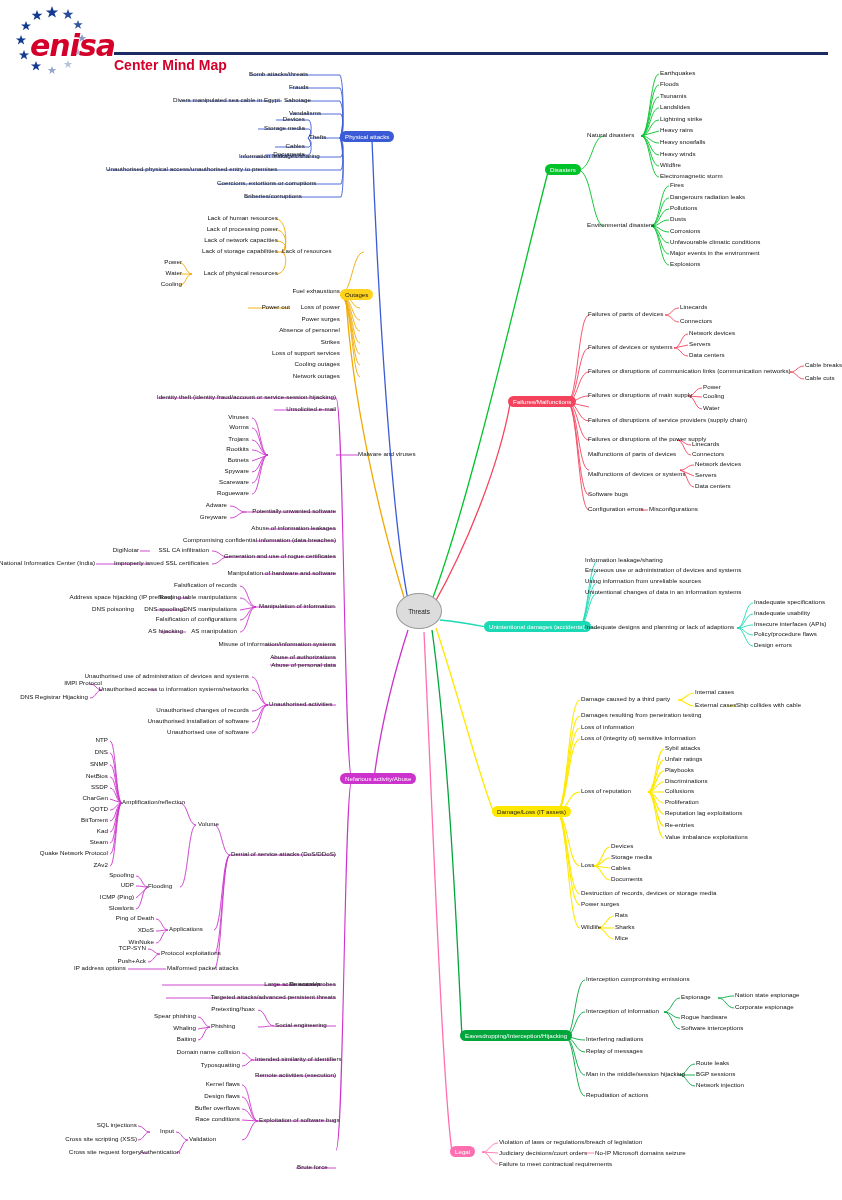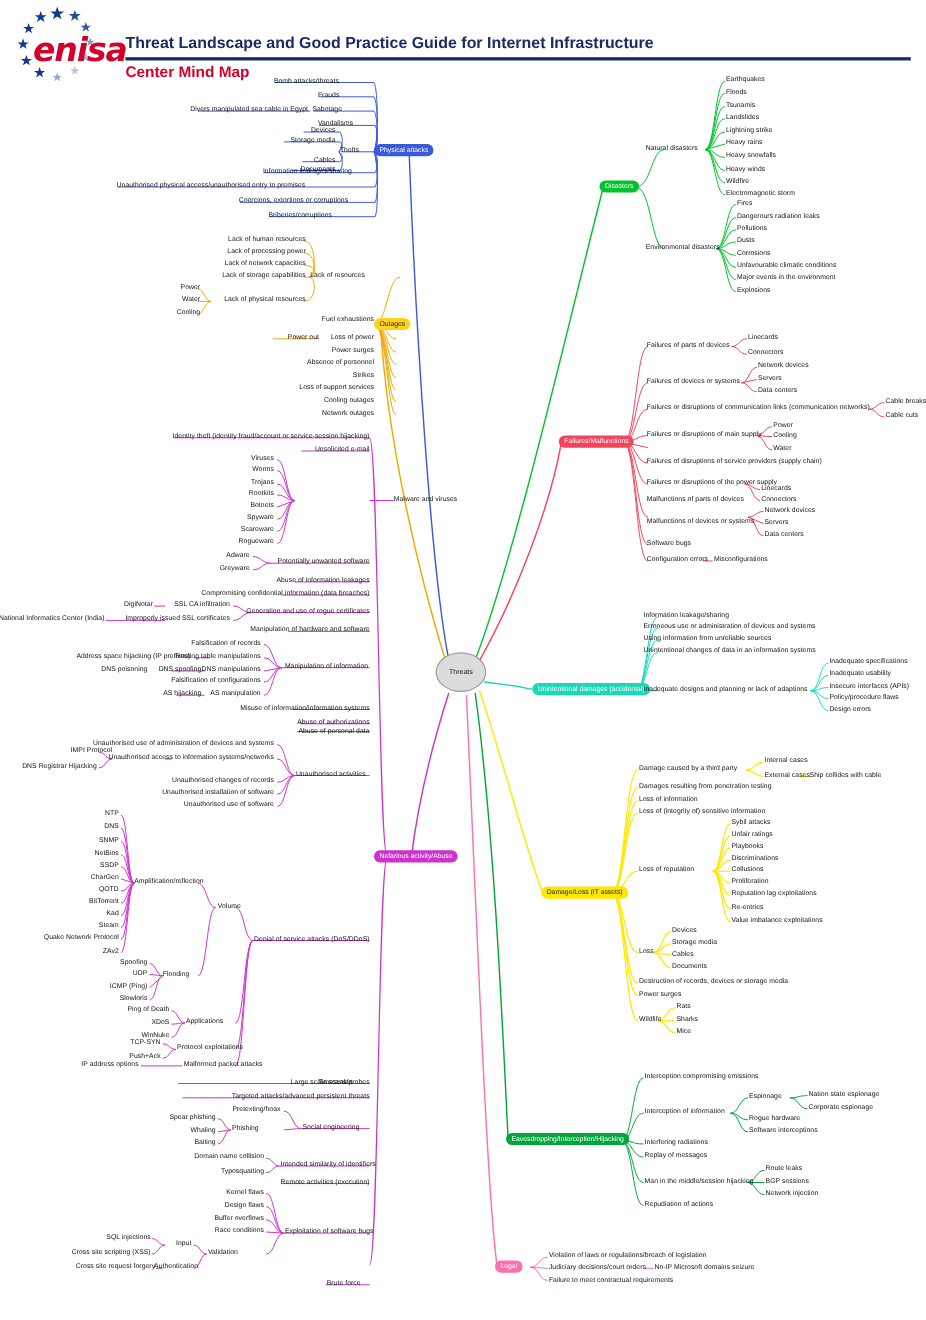--- a/index.html
+++ b/index.html
@@ -51,21 +51,20 @@
       <polygon points="76,30 77.1,33 80.2,33 77.7,34.9 78.6,37.9 76,36 73.4,37.9 74.3,34.9 71.8,33 74.9,33" opacity=".5"></polygon>
       <polygon points="15,31 16.3,34.6 20.1,34.6 17,36.8 18.2,40.4 15,38.2 11.8,40.4 13,36.8 9.9,34.6 13.7,34.6"></polygon>
       <polygon points="72,44 73.1,47 76.2,47 73.7,48.9 74.6,51.9 72,50 69.4,51.9 70.3,48.9 67.8,47 70.9,47" opacity=".35"></polygon>
       <polygon points="18,46 19.3,49.6 23.1,49.6 20,51.8 21.2,55.4 18,53.2 14.8,55.4 16,51.8 12.9,49.6 16.7,49.6"></polygon>
       <polygon points="62,56 63.1,59 66.2,59 63.7,60.9 64.6,63.9 62,62 59.4,63.9 60.3,60.9 57.8,59 60.9,59" opacity=".3"></polygon>
       <polygon points="30,57 31.3,60.6 35.1,60.6 32,62.8 33.2,66.4 30,64.2 26.8,66.4 28,62.8 24.9,60.6 28.7,60.6"></polygon>
       <polygon points="46,62 47.1,65 50.2,65 47.7,66.9 48.6,69.9 46,68 43.4,69.9 44.3,66.9 41.8,65 44.9,65" opacity=".45"></polygon>
     </g>
   </svg>
   <div id="enisa-word">enisa</div>
-  <div id="title-main">Threat Landscape and Good Practice Guide for Internet Infrastructure</div>
   <div id="title-rule"></div>
   <div id="title-sub">Center Mind Map</div>
 </div>
 
 <div id="map">
 
 <svg id="wires" viewBox="0 0 842 1200">
  <g fill="none" stroke-width="0.9">
 
   <path d="M408,600 C392,520 378,300 372,140" stroke="#3b5bd6" stroke-width="1.3"></path>

